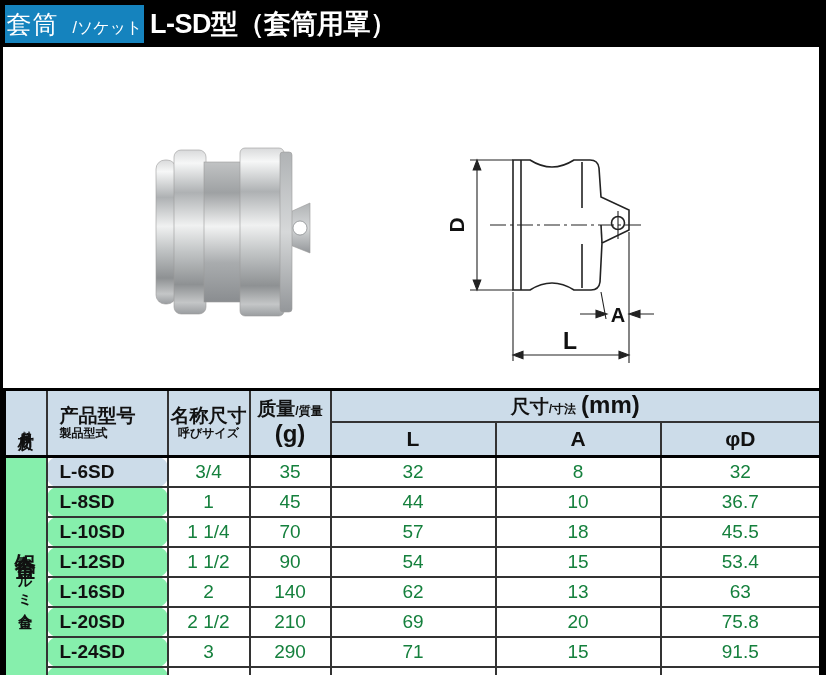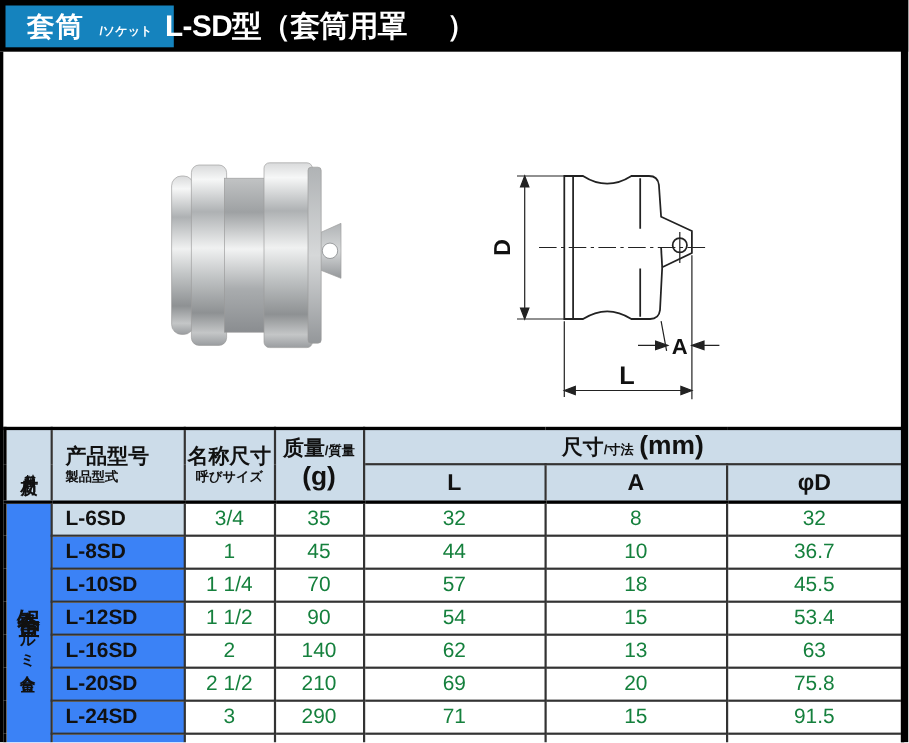--- a/index.html
+++ b/index.html
@@ -3,46 +3,46 @@
 <meta charset="utf-8">
 <style>
   html,body { margin:0; padding:0; background:#fff; }
   .page {
     position:relative; width:826px; height:675px; background:#fff;
     overflow:hidden; font-family:"Liberation Sans", sans-serif; color:#111;
   }
   
   .topbar { position:absolute; left:0; top:0; width:826px; height:47px; background:#000; }
   .badge {
-    position:absolute; left:5px; top:5px; width:153px; height:38px;
+    position:absolute; left:5px; top:5px; width:139px; height:38px;
     background:#1583BE; color:#fff; display:flex; align-items:center;
-    justify-content:center; font-weight:bold; white-space:nowrap;
+    justify-content:center; font-weight:normal; white-space:nowrap;
   }
   .badge-main { font-size:25px; letter-spacing:1px; }
-  .badge-sub  { font-size:11px; margin-left:14px; padding-top:8px; }
+  .badge-sub  { font-size:16px; margin-left:14px; padding-top:8px; }
   .title {
     position:absolute; left:150px; top:0; height:47px; display:flex;
-    align-items:center; color:#fff; font-weight:bold; white-space:nowrap;gap:36px;
+    align-items:center; color:#fff; font-weight:bold; white-space:nowrap;
   }
   .title-main { font-size:27px; letter-spacing:-0.5px; }
   .title-sub  { font-size:16px; padding-top:10px; }
   
   .left-border  { position:absolute; left:0; top:47px; width:3px; height:628px; background:#000; }
   .right-border { position:absolute; left:819px; top:0; width:7px; height:675px; background:#000; }
   
   .photo   { position:absolute; left:150px; top:140px; }
   .drawing { position:absolute; left:430px; top:113px; }
   
   table.spec {
     position:absolute; left:3px; top:388px; width:816px;
     border-collapse:collapse; table-layout:fixed; border:3px solid #000;
   }
   .spec th, .spec td { border:2px solid #333; padding:0; overflow:hidden; }
   .spec thead th { background:#ccdce9; }
-  .spec tbody tr td:first-child { background:#3b82f6; }
+  .spec tbody tr td:first-child { background:#86efac; }
   .spec tbody td.model { background:#ccdce9; }
   .spec tbody tr:first-child td { border-top:3px solid #000; }
   .col-mat{width:42px;} .col-model{width:121px;} .col-size{width:82px;}
   .col-wt{width:81px;} .col-L{width:165px;} .col-A{width:165px;} .col-D{width:160px;}
   .hrow1 { height:32px; } .hrow2 { height:35px; }
   .spec tbody tr { height:30px; }
   .spec tbody tr.partial { height:20px; }
   .cn { font-size:19px; font-weight:bold; }
   .jp { font-size:12px; font-weight:bold; }
   .unit { font-size:24px; font-weight:bold; }
@@ -52,21 +52,21 @@
   .sub-dim { font-size:21px; font-weight:bold; text-align:center; }
   .vert {
     writing-mode:vertical-rl; text-orientation:upright;
     display:flex; align-items:center; justify-content:center; margin:0 auto; line-height:1;
   }
   .vert-wrap { display:flex; align-items:center; justify-content:center; height:100%; }
   .mat-h-cn { font-size:16px; font-weight:bold; letter-spacing:1px; }
   .mat-h-jp { font-size:10px; font-weight:bold; letter-spacing:1px; }
   .mat-cn { font-size:21px; font-weight:bold; letter-spacing:3px; }
   .mat-jp { font-size:14px; font-weight:bold; letter-spacing:2px; margin-top:4px; }
-  td.model { font-size:19px; font-weight:bold; text-align:left; padding-left:12px; }
+  td.model { font-size:19px; font-weight:bold; text-align:left; padding-left:12px;border-radius:11px; }
   td.num { font-size:19px; font-weight:normal; text-align:center; color:#15803d; }
 </style>
 </head>
 <body>
 
 <div class="page">
 
   <div class="topbar">
     <div class="badge">
       <span class="badge-main">套筒</span>

